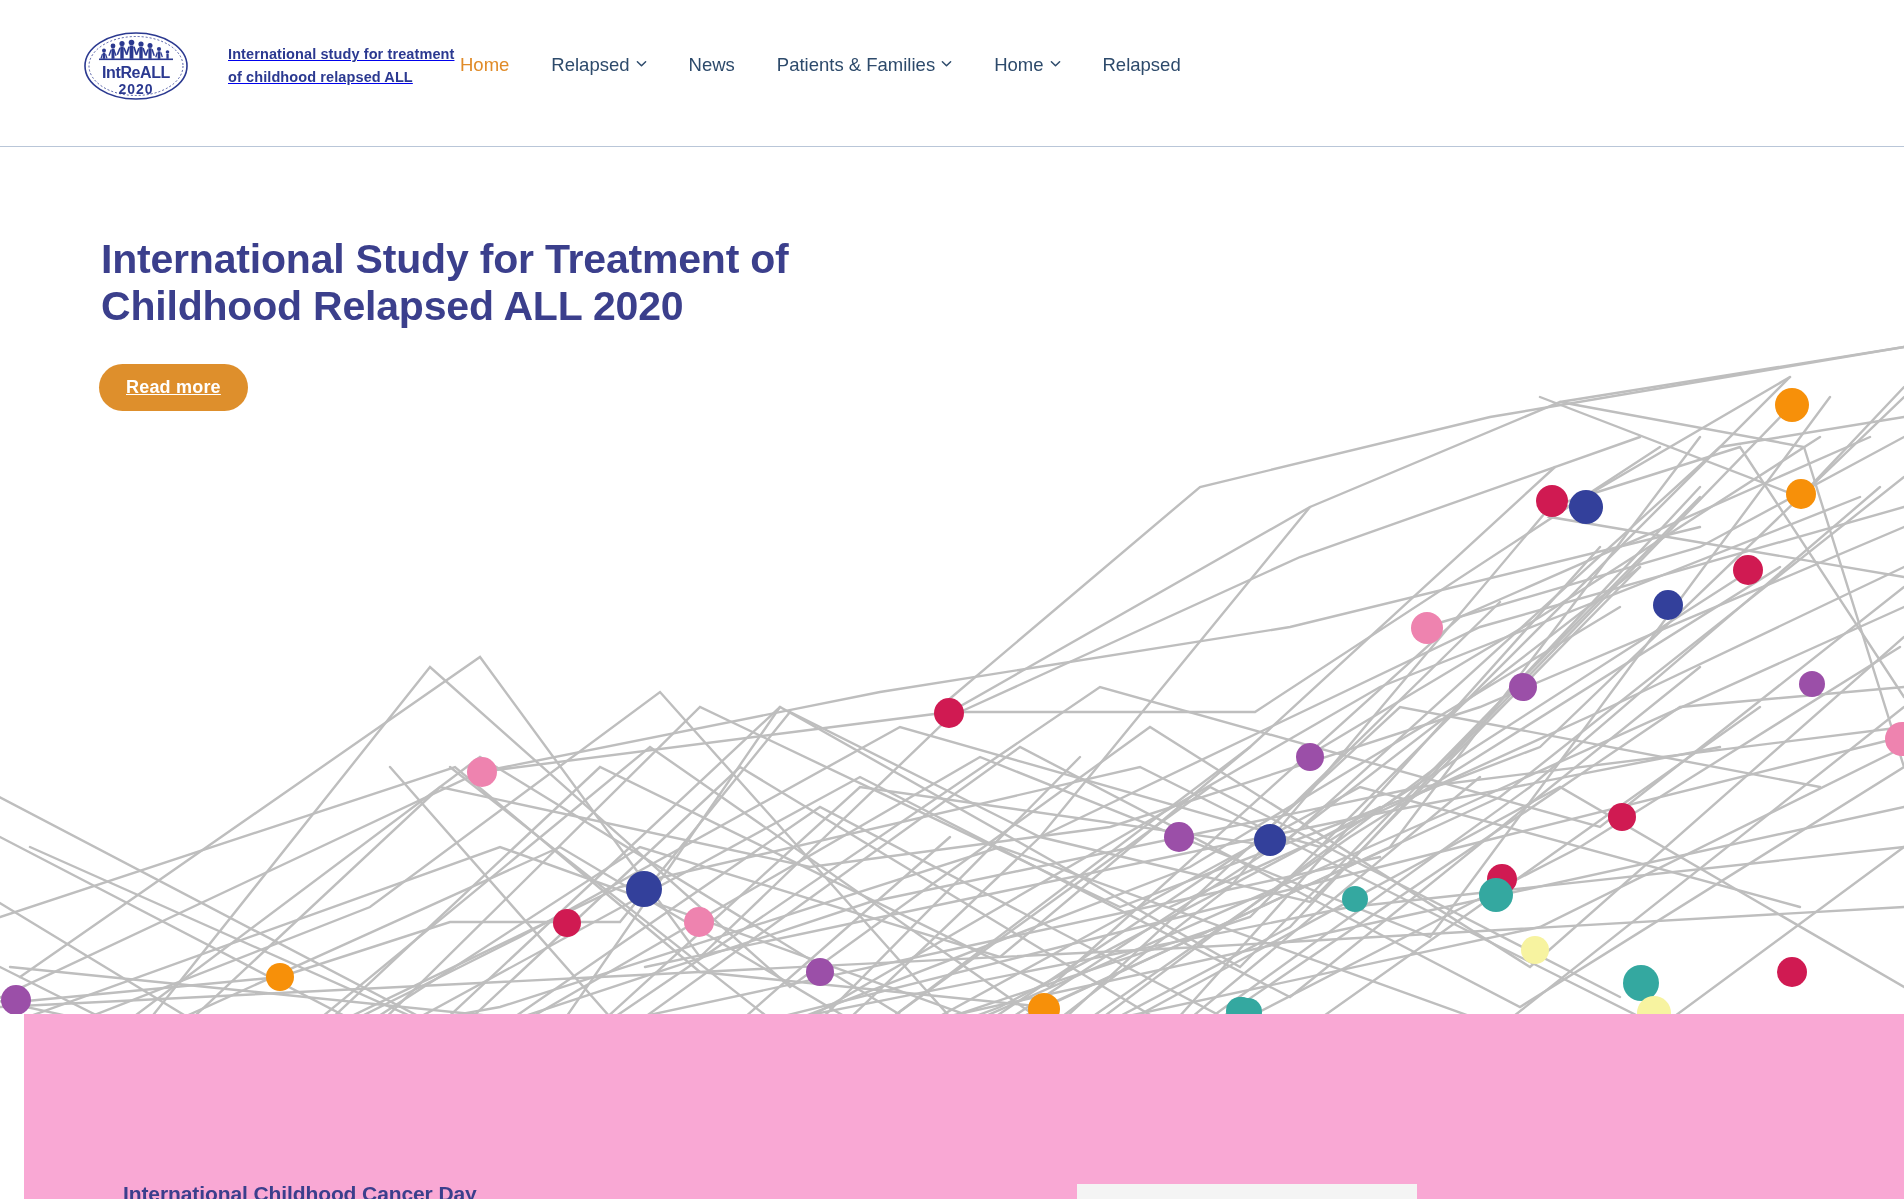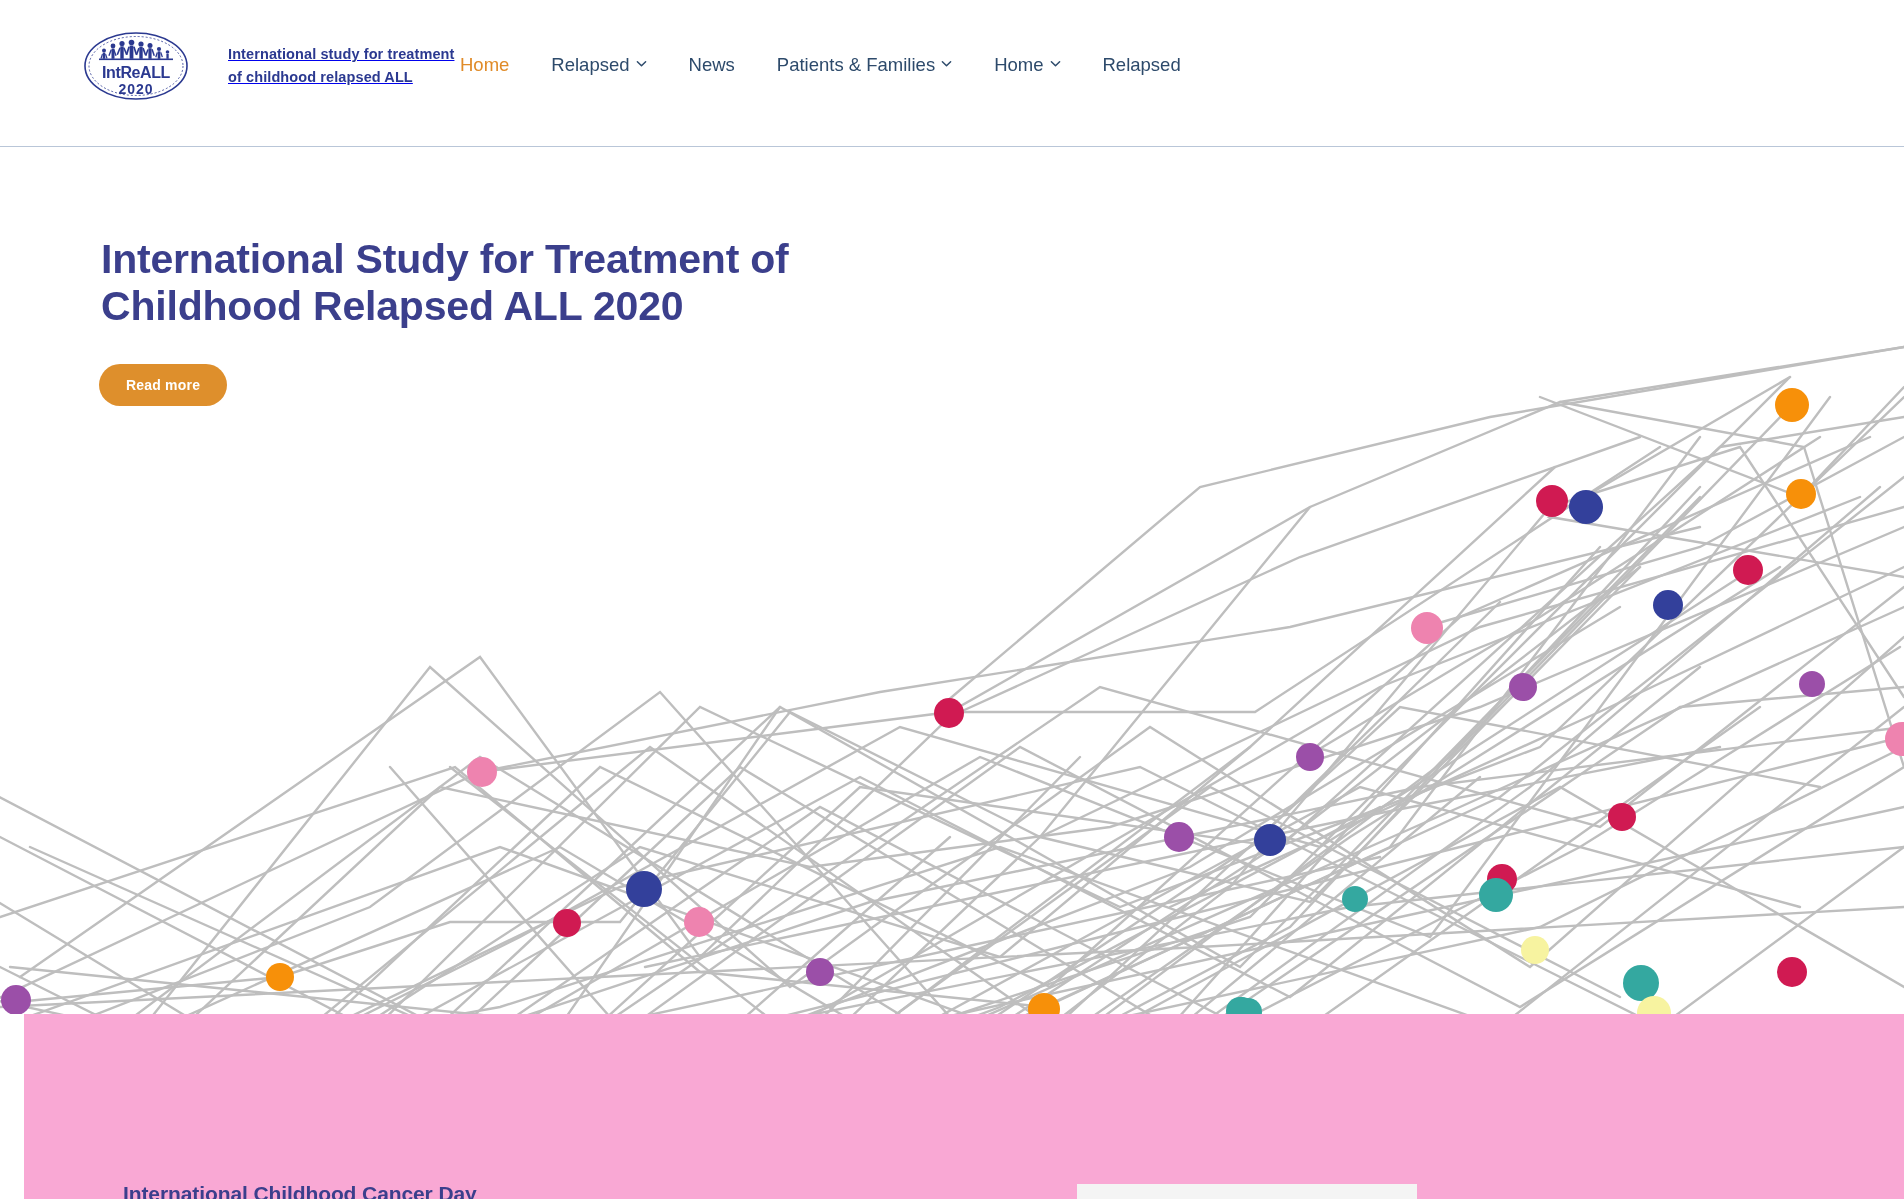--- a/index.html
+++ b/index.html
@@ -105,25 +105,26 @@
     letter-spacing: -0.2px;
   }
   .btn-readmore {
     display: inline-block;
     margin-top: 32px;
     padding: 13px 27px;
     border: none;
     border-radius: 26px;
     background: #de8f2c;
     color: #ffffff;
-    font-size: 14px;
+    font-size: 18px;
     font-weight: bold;
     font-family: "Liberation Sans", sans-serif;
     cursor: pointer;
     letter-spacing: 0.2px;
+    text-decoration: underline;
   }
 
   
   .news-section {
     position: relative;
     width: 1904px;
     height: 185px;
     background: #f9a8d4;
     margin-left: 24px;
   }

